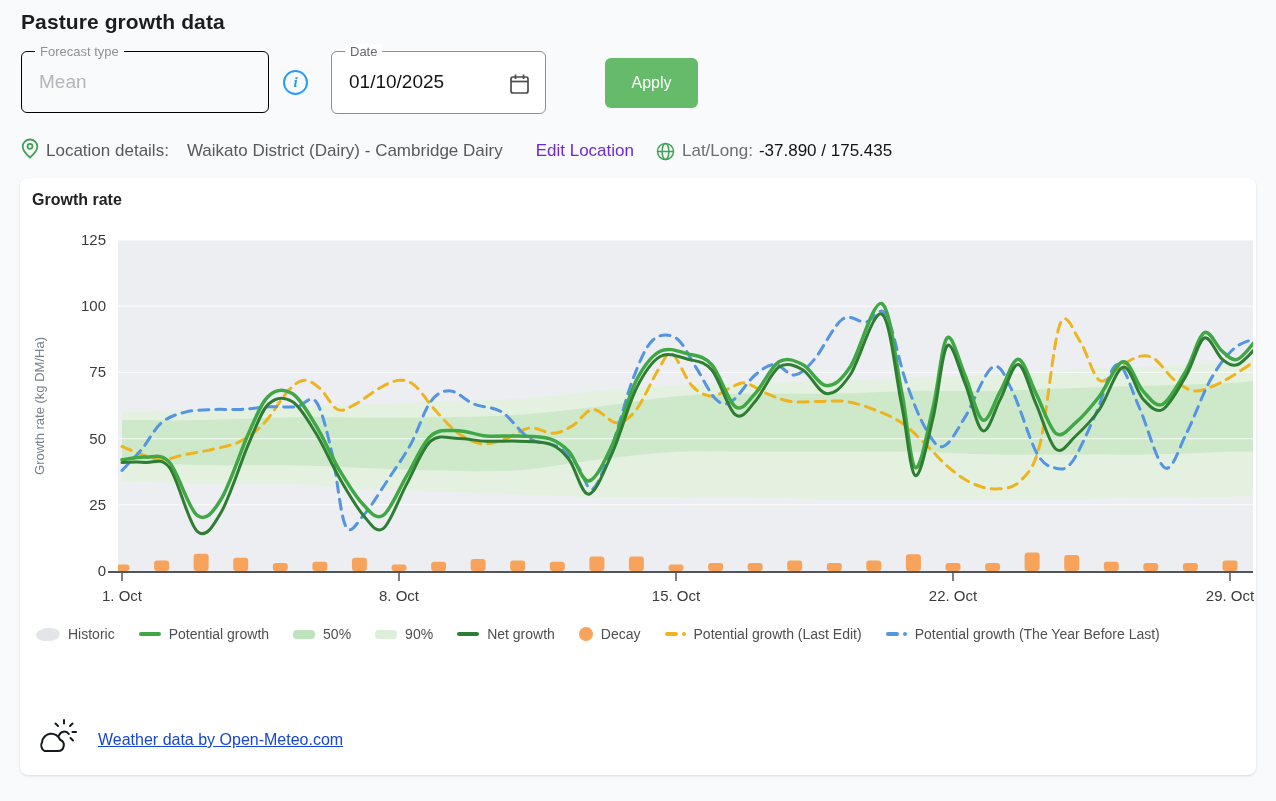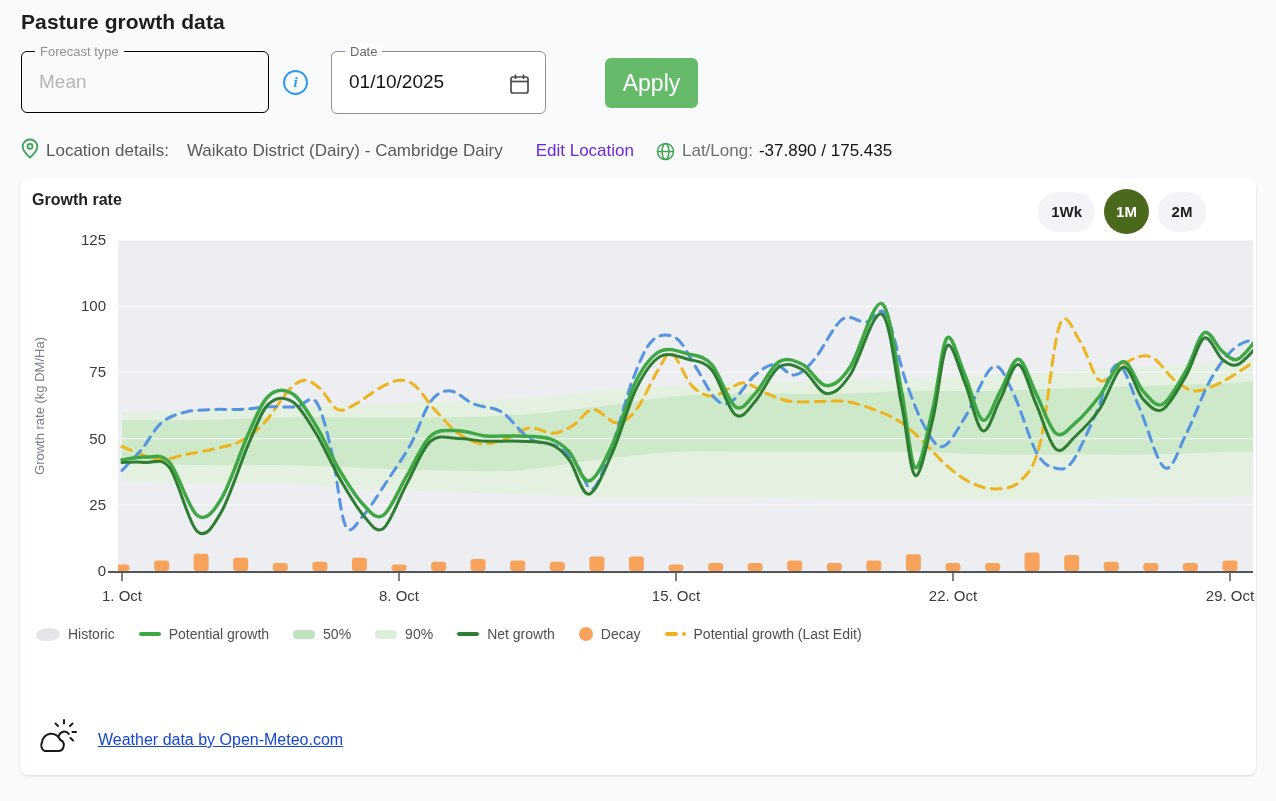--- a/index.html
+++ b/index.html
@@ -19,21 +19,21 @@
   .field-date { left:310px; width:215px; height:63px; border:1px solid #8d9094; background:#fff; }
   .field-date .flabel { color:#65686c; background:#fff; }
   .field-date .fvalue { color:#141414; }
   .cal-icon { position:absolute; right:15px; top:21px; cursor:pointer; }
 
   .info-icon { position:absolute; left:262px; top:19px; width:25px; height:25px; border:2px solid #2f9bf0;
     border-radius:50%; color:#2f9bf0; font-family:"Liberation Serif", serif; font-style:italic; font-weight:bold;
     font-size:15px; text-align:center; line-height:21px; cursor:pointer; }
 
   .apply-btn { position:absolute; left:584px; top:7px; width:93px; height:50px; background:#66bb6a; color:#fff;
-    border:none; border-radius:6px; font-size:23px; font-family:"Liberation Sans",sans-serif; cursor:pointer; }
+    border:none; border-radius:6px; font-size:16px; font-family:"Liberation Sans",sans-serif; cursor:pointer; }
 
   .loc-row { display:flex; align-items:center; margin-top:23px; font-size:17px; color:#58595b; }
   .loc-row .loc-text { margin-left:7px; }
   .loc-row .loc-value { margin-left:18px; }
   .edit-loc { color:#6d28d9; margin-left:33px; text-decoration:none; cursor:pointer; }
   .globe-wrap { margin-left:22px; display:flex; align-items:center; }
   .lat-label { margin-left:7px; color:#6d6e70; }
   .lat-value { margin-left:6px; color:#141414; }
 
   .card { position:relative; margin:14px 20px 0 20px; width:1236px; height:597px; background:#fff;
@@ -111,25 +111,20 @@
       </svg>
     </span>
     <span class="lat-label">Lat/Long:</span>
     <span class="lat-value">-37.890 / 175.435</span>
   </div>
 </div>
 
 <div class="card">
   <div class="card-head">
     <h2 class="chart-title">Growth rate</h2>
-    <div class="ranges">
-      <button class="pill">1Wk</button>
-      <button class="pill selected">1M</button>
-      <button class="pill">2M</button>
-    </div>
   </div>
 
   <svg class="chart" id="growth-chart" width="1236" height="384" viewBox="0 0 1236 384">
       <defs>
         <clipPath id="pc">
           <rect x="98" y="4" width="1135" height="336"></rect>
         </clipPath>
       </defs>
       <rect x="98" y="8.0" width="1135" height="331.0" fill="#eceef1"></rect>
       <path d="M102.0,180.1C115.2,179.7 154.8,178.4 181.1,177.5C207.5,176.6 233.9,175.7 260.3,174.8C286.7,173.9 313.0,173.1 339.4,172.2C365.8,171.3 392.2,170.4 418.6,169.5C444.9,168.6 471.3,168.6 497.7,166.9C524.1,165.1 550.5,161.1 576.9,158.9C603.2,156.7 629.6,155.0 656.0,153.6C682.4,152.3 708.8,151.9 735.1,151.0C761.5,150.1 787.9,149.2 814.3,148.3C840.7,147.5 867.0,146.6 893.4,145.7C919.8,144.8 946.2,144.4 972.6,143.0C998.9,141.7 1025.3,139.1 1051.7,137.8C1078.1,136.4 1104.5,136.4 1130.8,135.1C1157.2,133.8 1192.2,131.1 1210.0,129.8C1227.8,128.5 1233.1,127.6 1237.7,127.2L1237.7,262.2C1233.1,262.6 1227.8,264.4 1210.0,264.9C1192.2,265.3 1157.2,264.4 1130.8,264.9C1104.5,265.3 1078.1,267.1 1051.7,267.5C1025.3,267.9 998.9,267.5 972.6,267.5C946.2,267.5 919.8,267.5 893.4,267.5C867.0,267.5 840.7,267.9 814.3,267.5C787.9,267.1 761.5,265.3 735.1,264.9C708.8,264.4 682.4,264.9 656.0,264.9C629.6,264.9 603.2,265.3 576.9,264.9C550.5,264.4 524.1,263.1 497.7,262.2C471.3,261.3 444.9,260.4 418.6,259.6C392.2,258.7 365.8,258.2 339.4,256.9C313.0,255.6 286.7,252.5 260.3,251.6C233.9,250.7 207.5,252.1 181.1,251.6C154.8,251.2 115.2,249.4 102.0,249.0Z" fill="#e4f1e1" clip-path="url(#pc)"></path>
@@ -217,20 +212,27 @@
       <span class="sw-circle" style="background:#f7a35c"></span>
       <span>Decay</span>
     </div>
     <div class="li">
       <span class="sw-dash">
         <span class="d1" style="background:#eeb41f"></span>
           <span class="d2" style="background:#eeb41f"></span>
       </span>
       <span>Potential growth (Last Edit)</span>
     </div>
+    <div class="li">
+      <span class="sw-dash">
+        <span class="d1" style="background:#5594e2"></span>
+          <span class="d2" style="background:#5594e2"></span>
+      </span>
+      <span>Potential growth (The Year Before Last)</span>
+    </div>
   </div>
 
 
   <div class="weather-row">
     <span>
       <svg width="44" height="40" viewBox="0 0 44 40" fill="none" stroke="#15181c" stroke-width="2" stroke-linecap="round">
         <line x1="30" y1="5.5" x2="30" y2="2"></line>
         <line x1="36" y1="8" x2="38.5" y2="5.5"></line>
         <line x1="38.5" y1="14" x2="42" y2="14"></line>
         <line x1="36.5" y1="20" x2="39" y2="22.5"></line>

